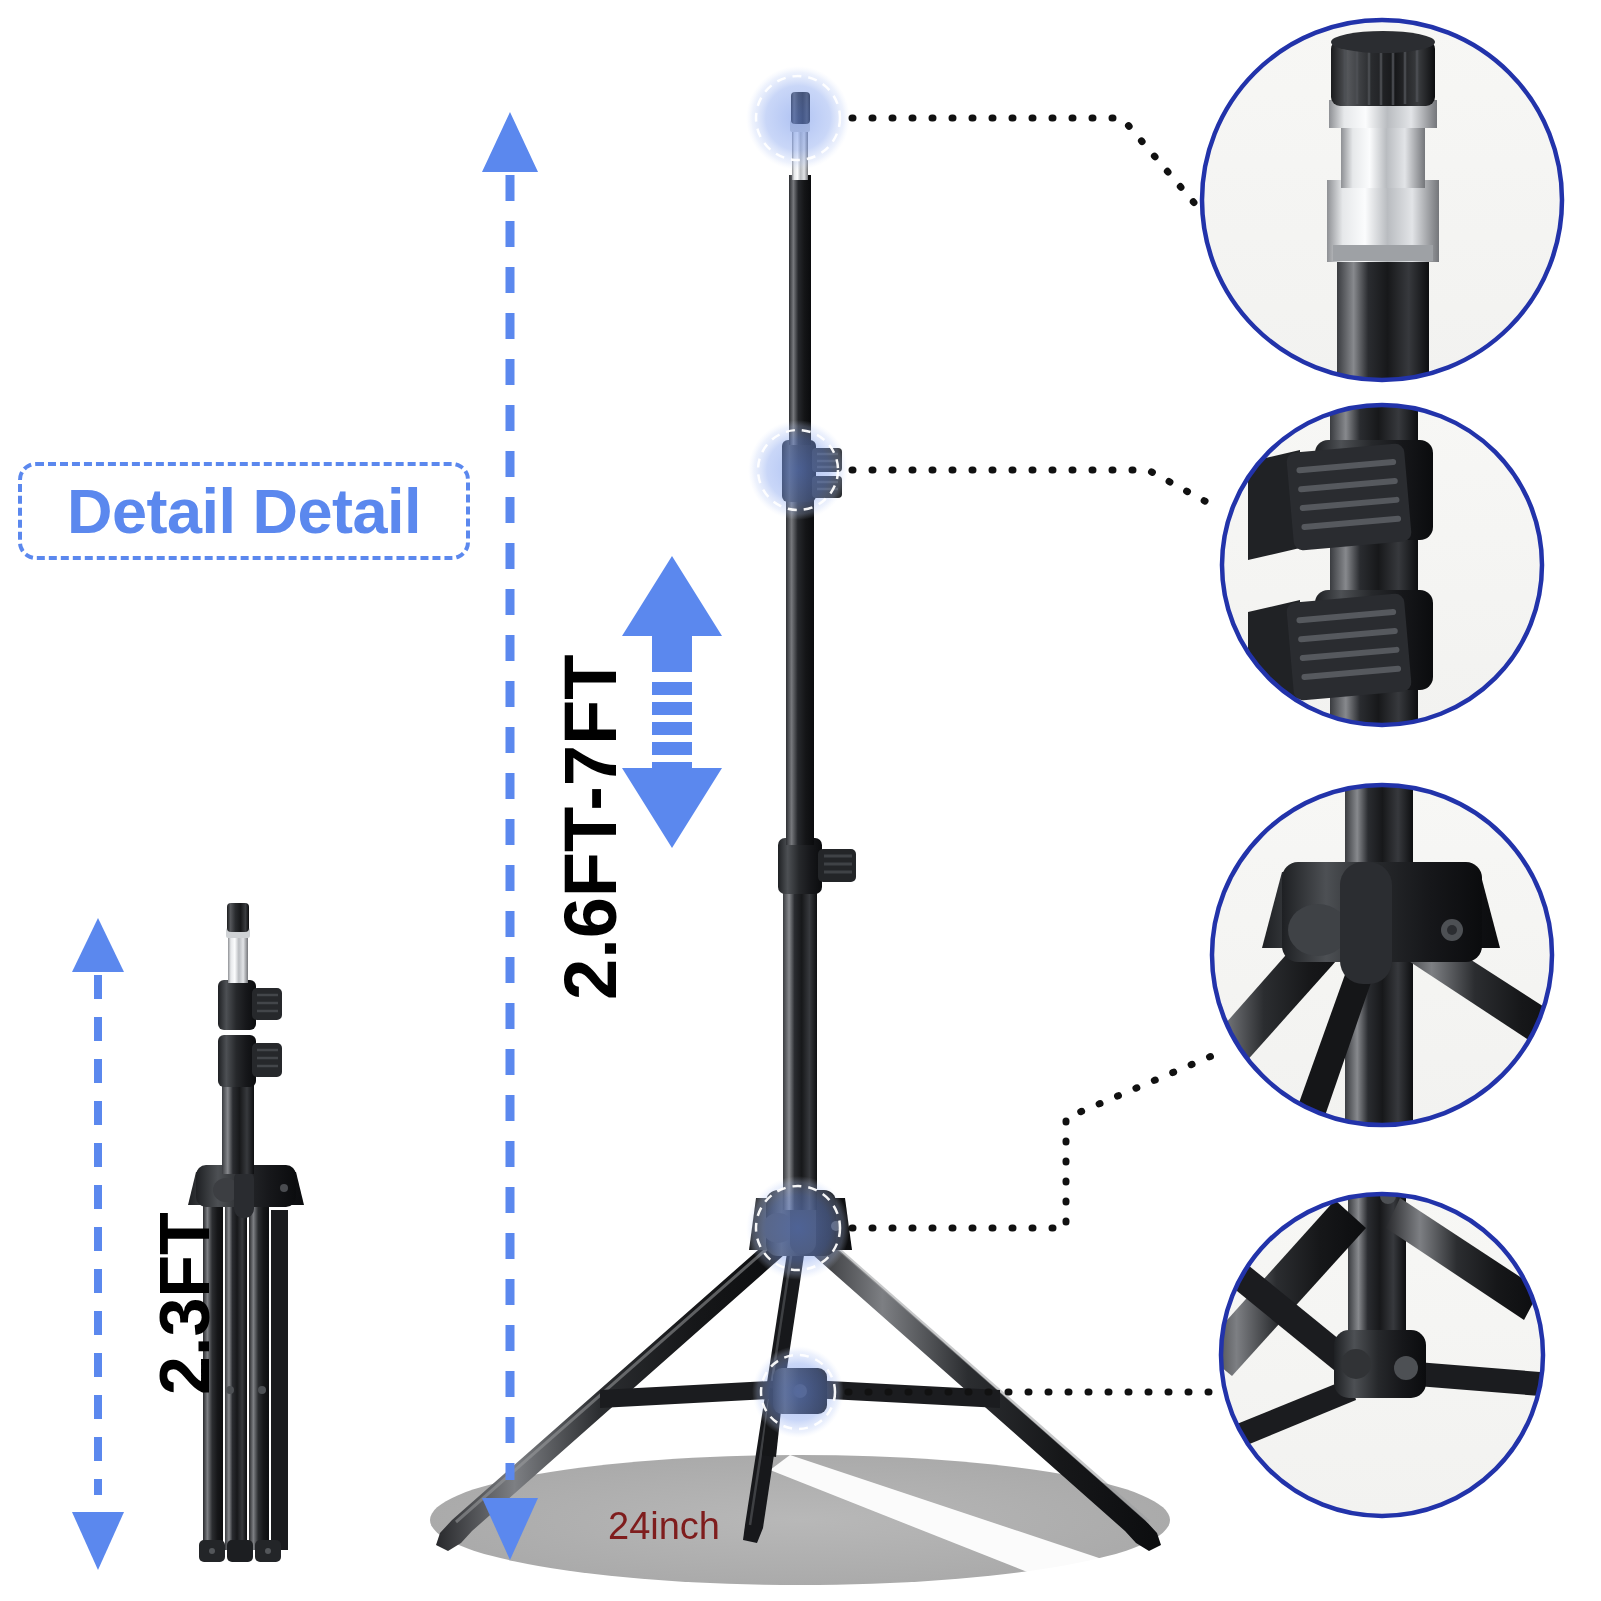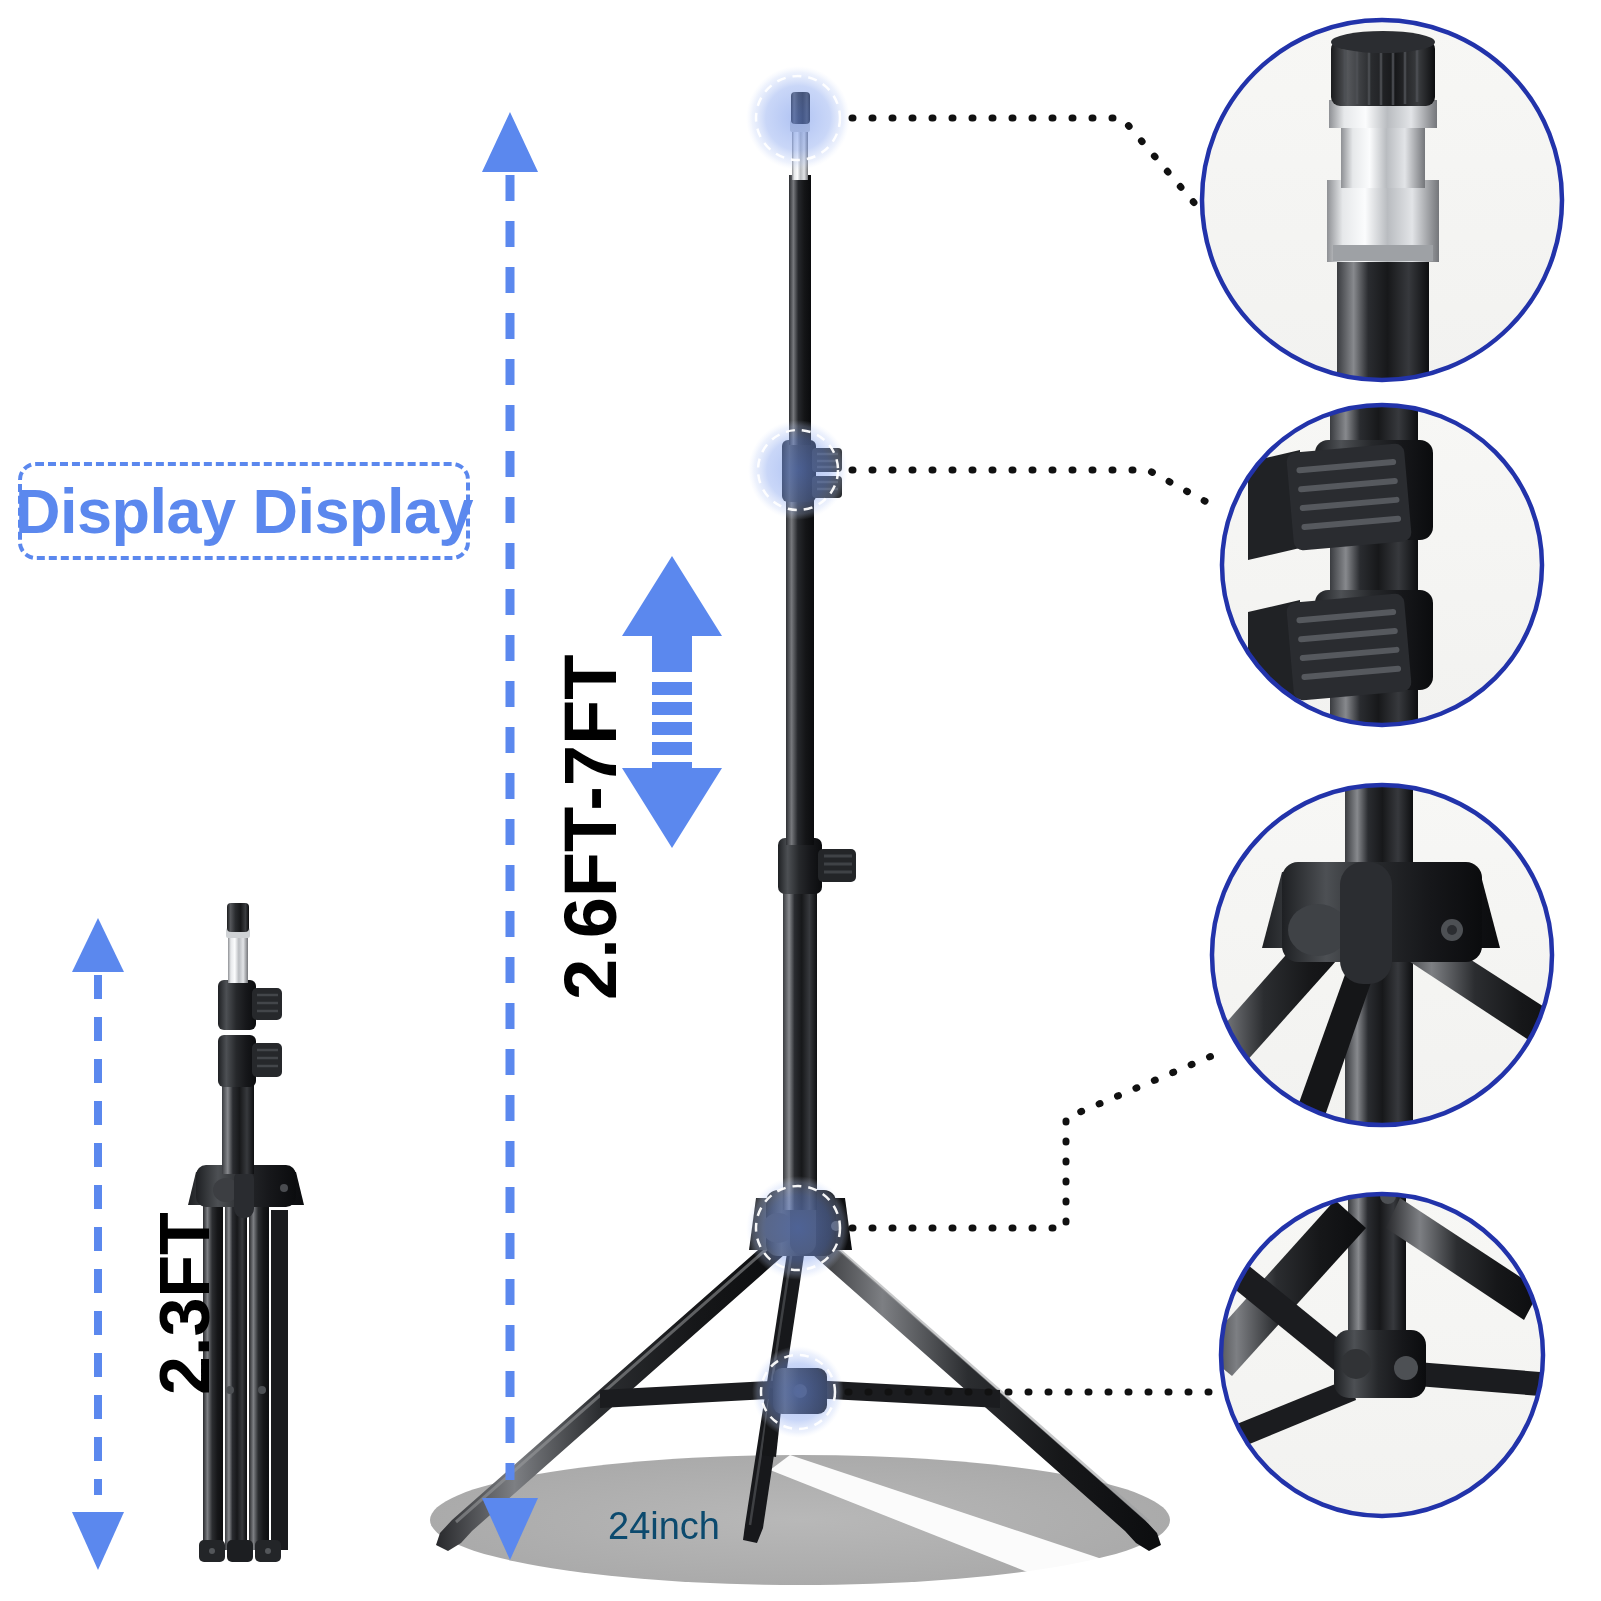--- a/index.html
+++ b/index.html
@@ -47,21 +47,21 @@
   }
   #label-23ft{
     left:145px; top:1395px;
     font-size:70px;
     transform:rotate(-90deg);
   }
   #label-24inch{
     position:absolute;
     left:608px; top:1505px;
     font-size:38px;
-    color:#0c4a6e;
+    color:#7f1d1d;
     font-weight:normal;
     white-space:nowrap;
   }
 </style>
 </head>
 <body>
 
 <div class="stage">
 
   <svg class="layer" viewBox="0 0 1601 1601">
@@ -405,21 +405,21 @@
         <rect x="1334" y="1330" width="92" height="68" rx="15" fill="url(#plasticG)"></rect>
         <circle cx="1356" cy="1364" r="15" fill="#313336"></circle>
         <circle cx="1406" cy="1368" r="12" fill="#4d5054"></circle>
         <circle cx="1388" cy="1196" r="8" fill="#4d5054"></circle>
       </g>
       <circle cx="1382" cy="1355" r="161" fill="none" stroke="#2233aa" stroke-width="4.5"></circle>
     </g>
   </svg>
 
   <div class="badge">
-    <span class="badge-text">Display Display</span>
+    <span class="badge-text">Detail Detail</span>
   </div>
 
   <div class="vlabel" id="label-26ft">2.6FT-7FT</div>
 
   <div class="vlabel" id="label-23ft">2.3FT</div>
 
   <div id="label-24inch">24inch</div>
 
 </div>
 

